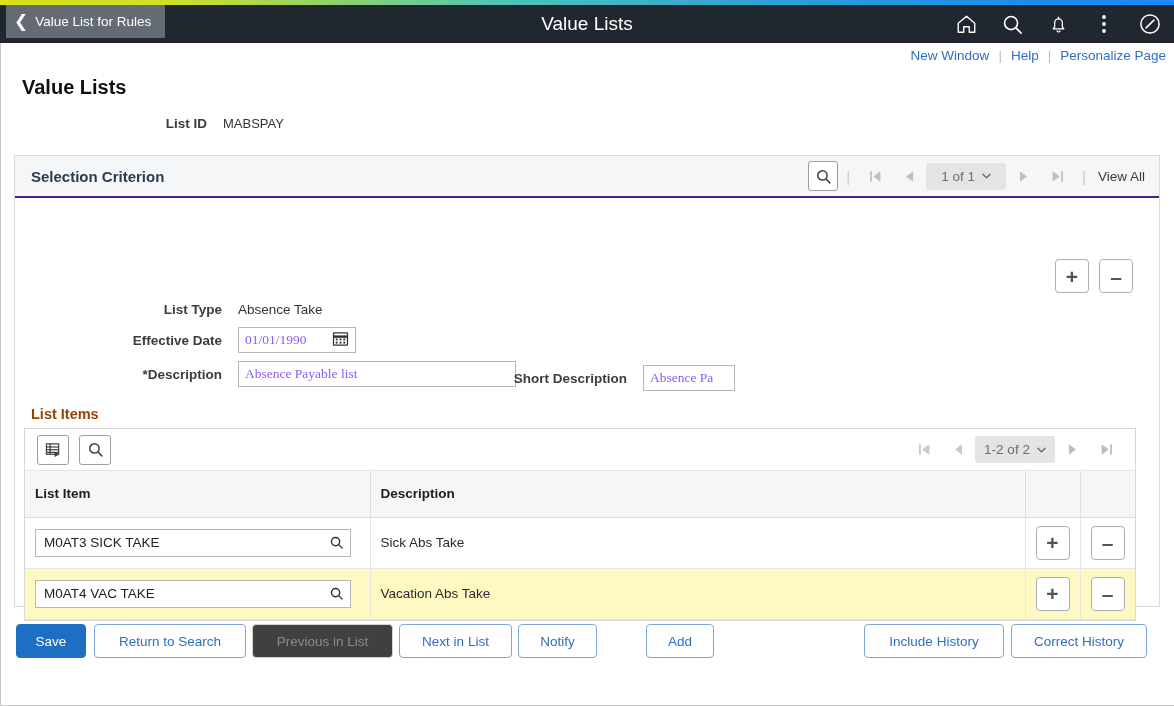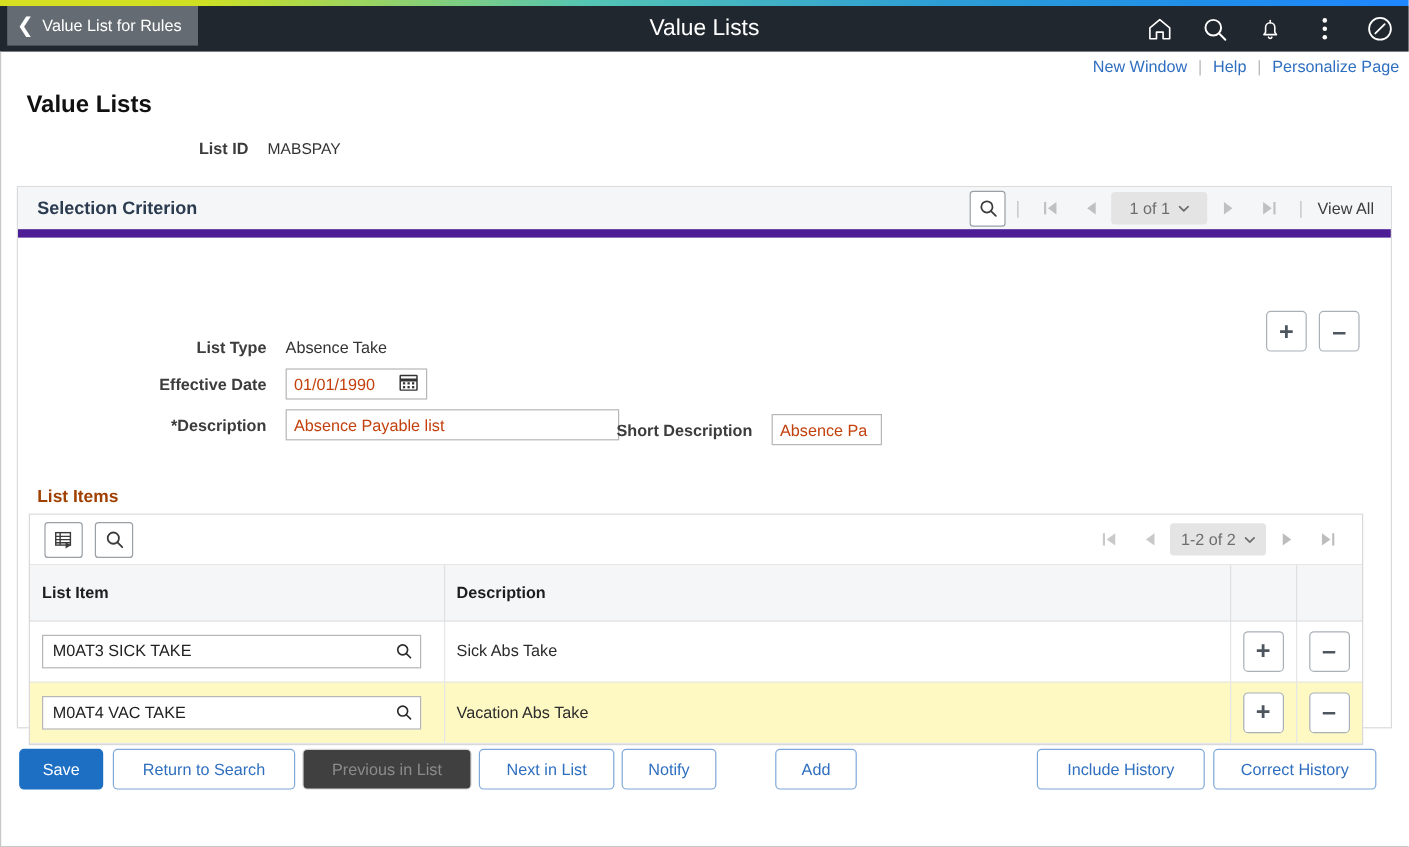--- a/index.html
+++ b/index.html
@@ -144,21 +144,21 @@
     top: 155px;
     width: 1146px;
     height: 452px;
     border: 1px solid #dadada;
     background: #ffffff;
     box-sizing: border-box;
   }
   .gb-header {
     height: 42px;
     background: #f5f6f7;
-    border-bottom: 7px solid #4c1d95;
+    border-bottom: 2px solid #4c1d95;
     display: flex;
     align-items: center;
     padding: 0 14px 0 16px;
     box-sizing: border-box;
   }
   .gb-title {
     font-size: 15px;
     font-weight: bold;
     color: #2b3b50;
     flex: 1;
@@ -252,20 +252,21 @@
     font-size: 21px;
     line-height: 1;
     font-weight: bold;
   }
 
   
   .field-row {
     display: flex;
     align-items: center;
     position: absolute;
+    margin-top: 20px;
   }
   .f-label {
     width: 207px;
     text-align: right;
     font-weight: bold;
     font-size: 13.5px;
     color: #3c3c3c;
     padding-right: 0;
   }
   .f-value-text {
@@ -281,23 +282,23 @@
     box-sizing: border-box;
     display: flex;
     align-items: center;
     padding: 0 6px;
     font-size: 13.5px;
     color: #222;
   }
   .inp input {
     border: 0;
     outline: 0;
-    font-family: Liberation Sans, sans-serif;
-    font-size: 13.5px;
-    color: #c2410c;
+    font-family: Liberation Serif, serif;
+    font-size: 13.5px;
+    color: #8b5cf6;
     background: transparent;
     padding: 0;
     width: 100%;
     height: 100%;
   }
   .date-inp { width: 118px; justify-content: space-between; }
   .desc-inp { width: 278px; }
   .short-inp { width: 92px; }
 
   

